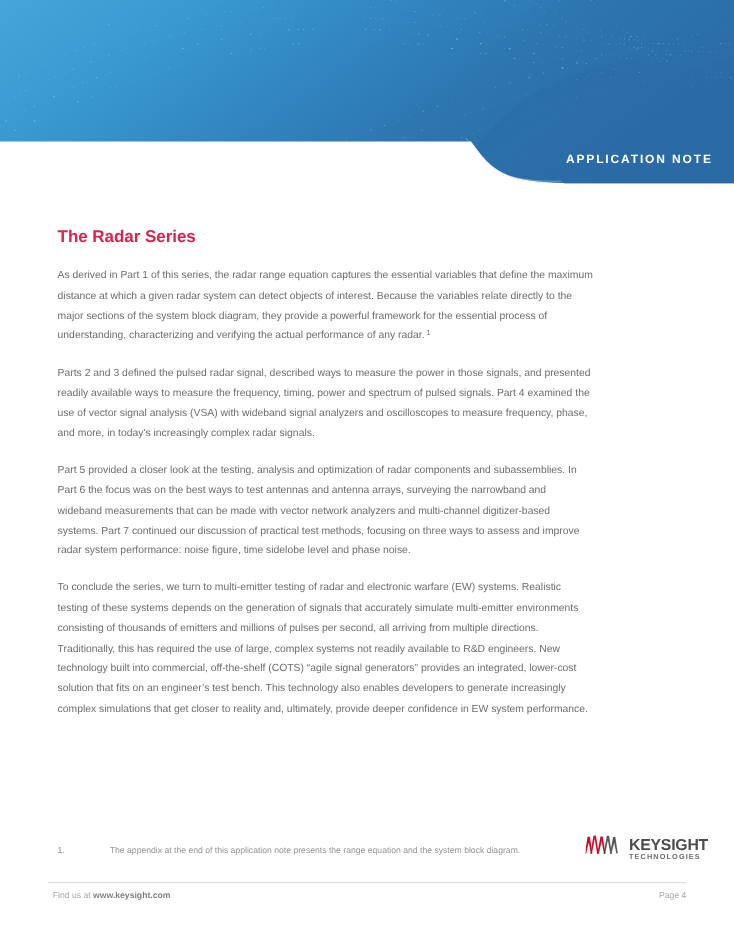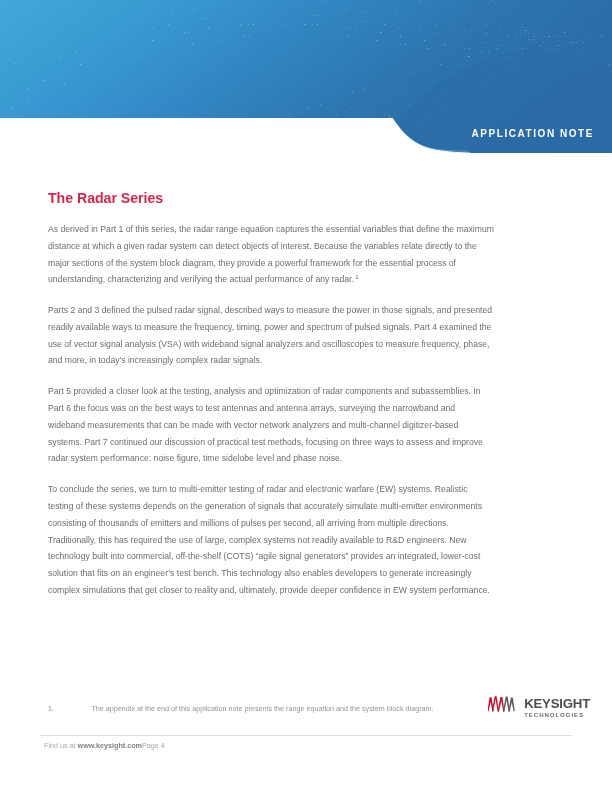--- a/index.html
+++ b/index.html
@@ -130,20 +130,21 @@
     width: 532px;
     height: 1px;
     background: #dcdddf;
   }
   #footer {
     position: absolute;
     left: 44px;
     top: 741px;
     width: 528px;
     display: flex;
+    justify-content: space-between;
     align-items: baseline;
     font-size: 7.2px;
     color: #a7a9ac;
   }
   #footer-left b { color: #808285; font-weight: bold; }
 </style>
 </head>
 <body>
 
 <div id="page">

